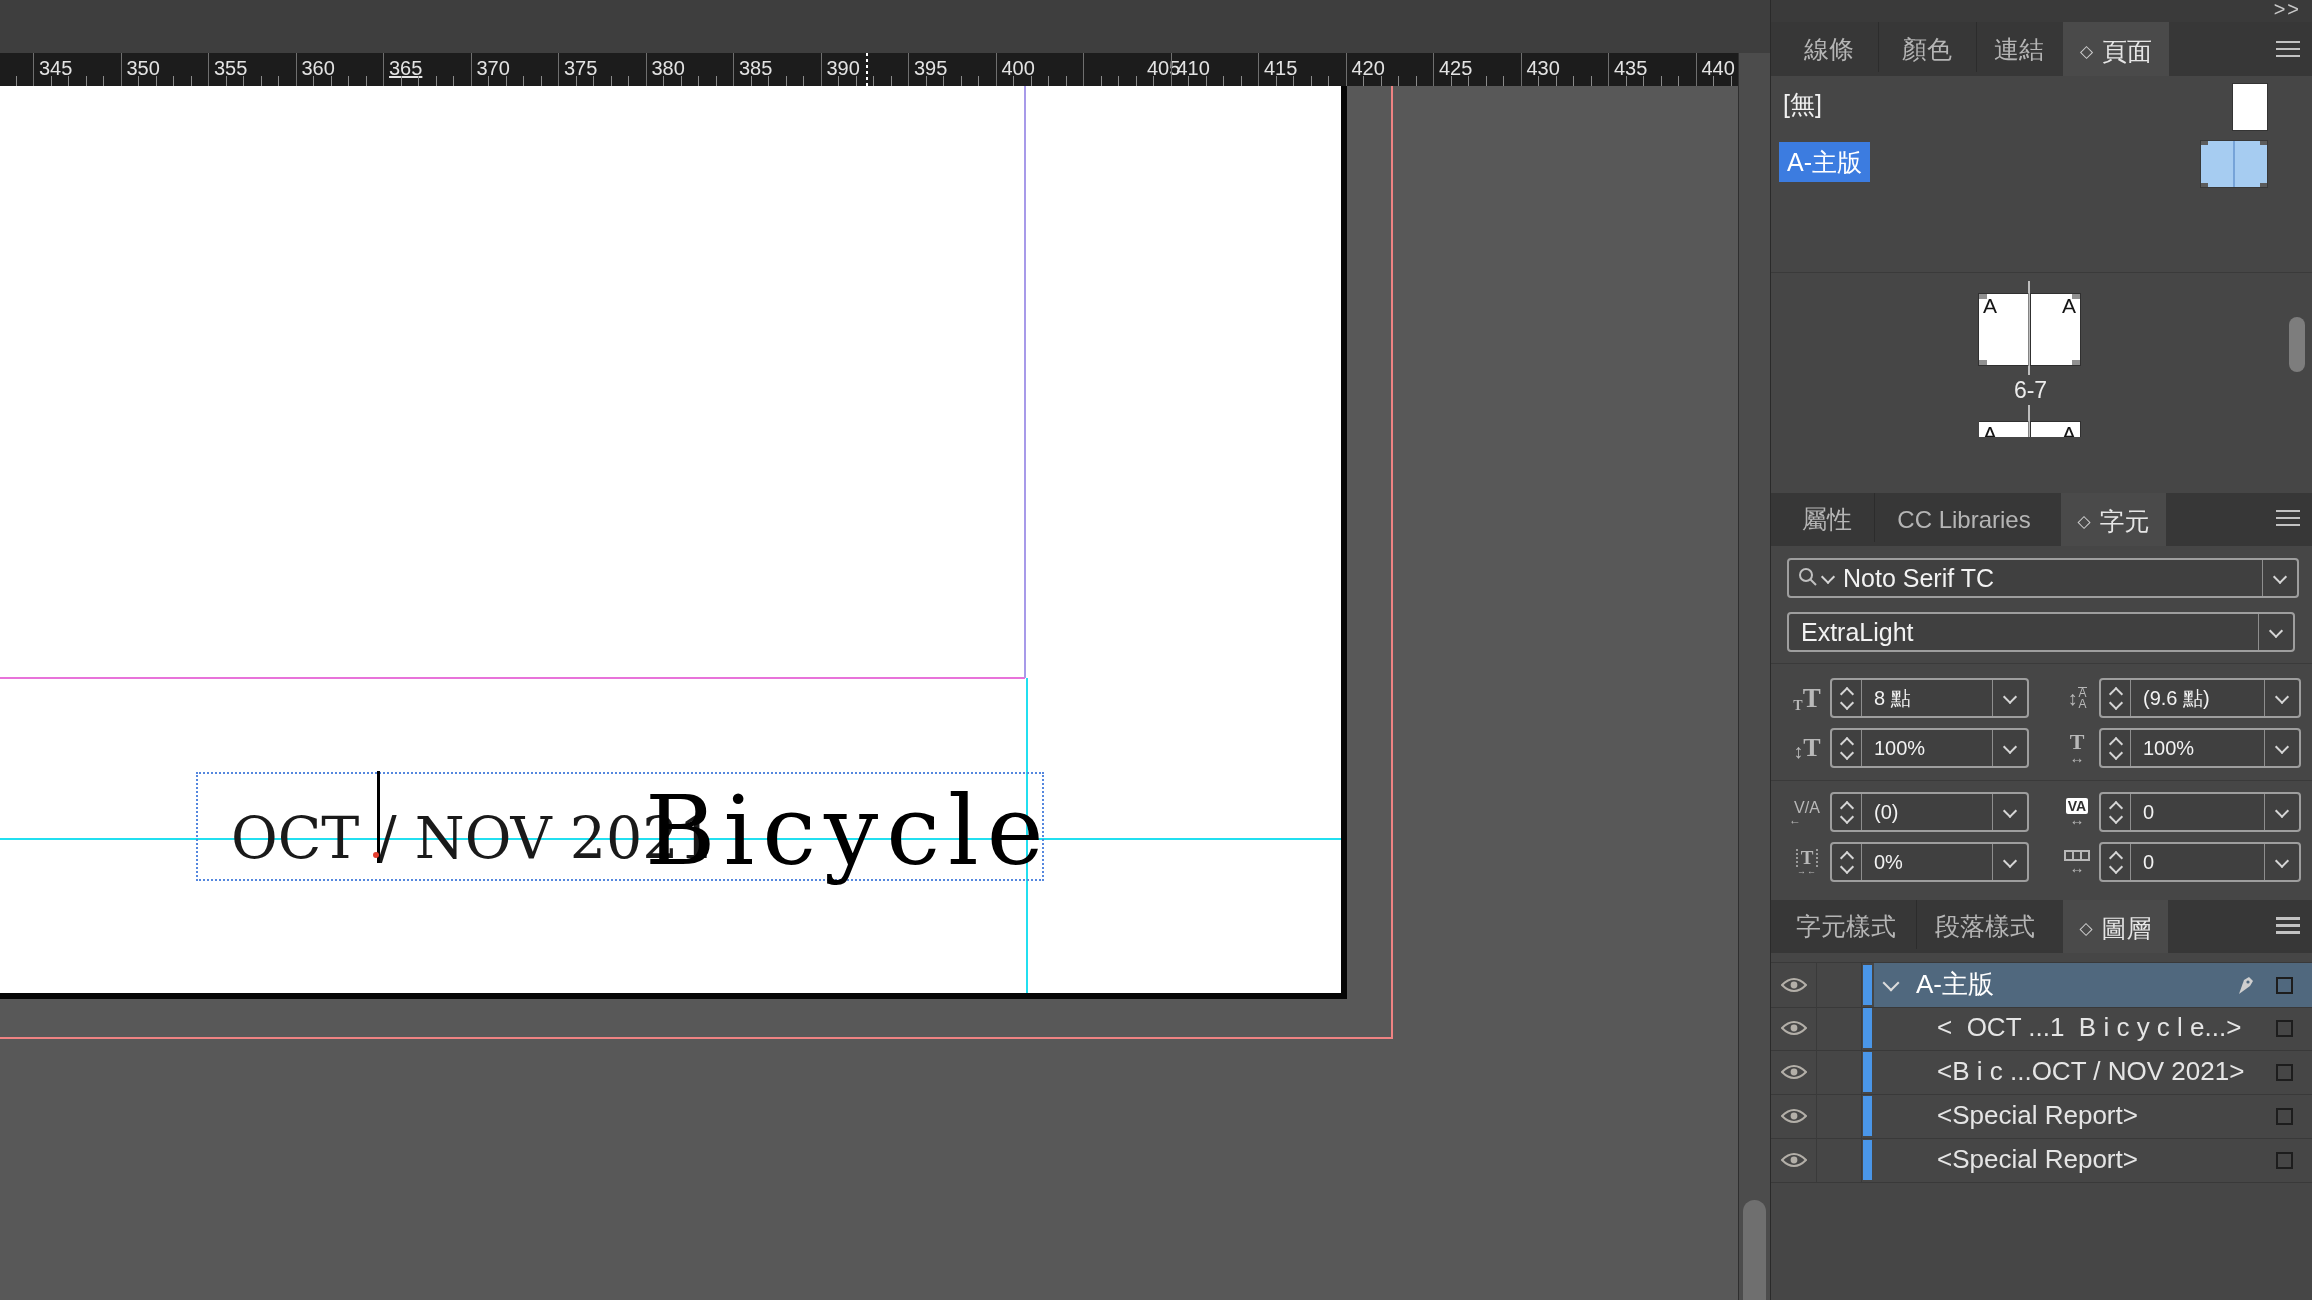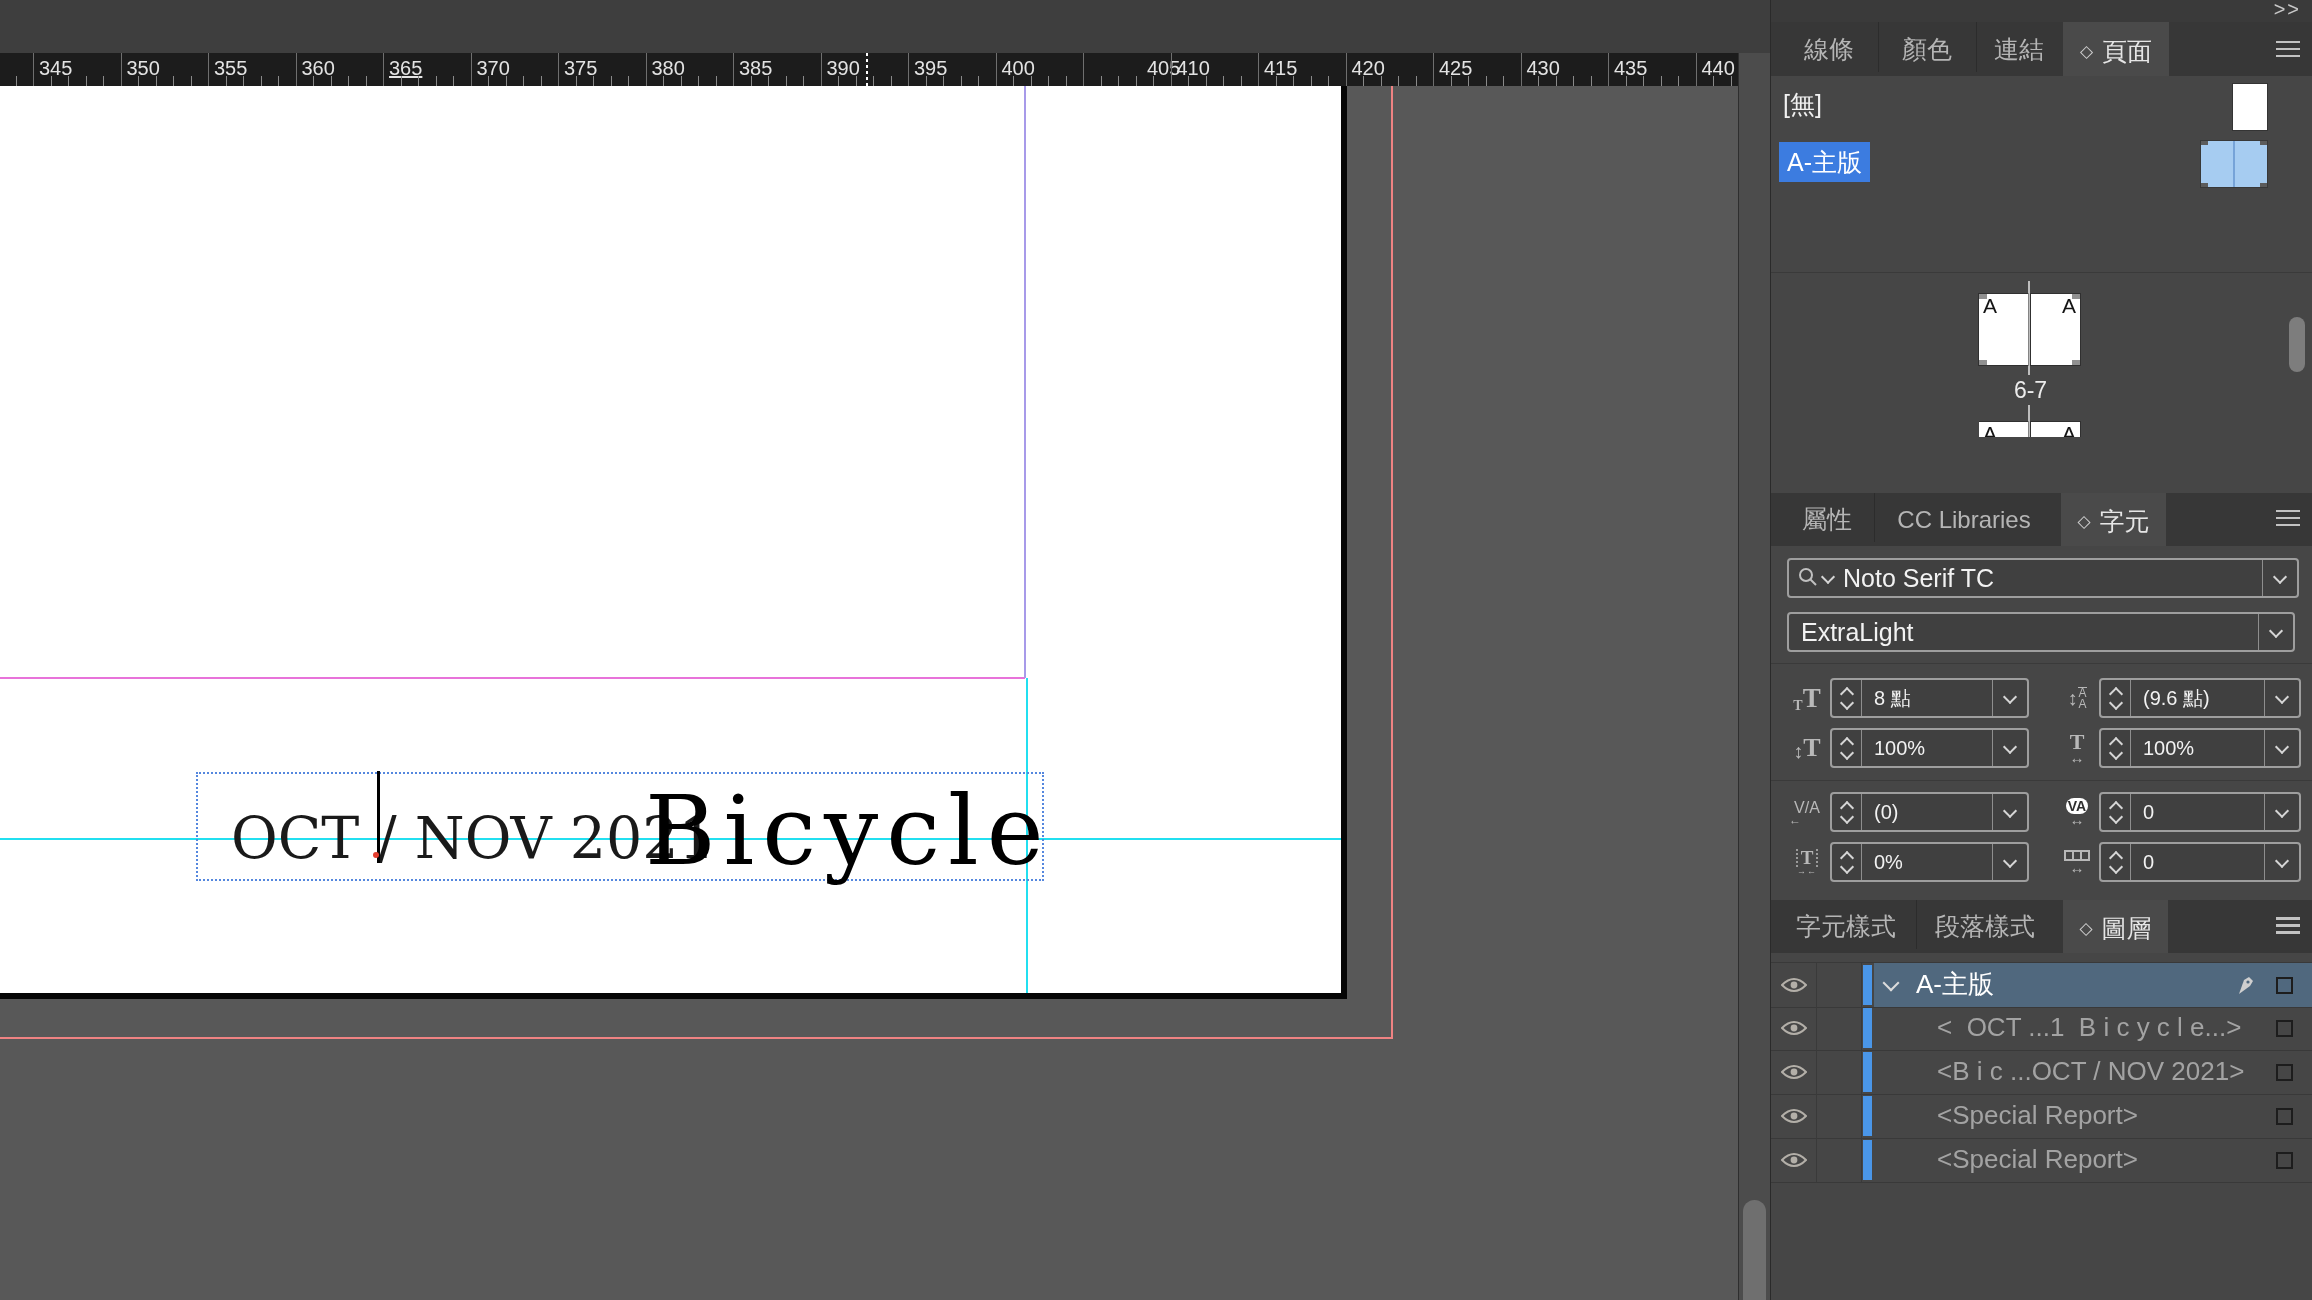--- a/index.html
+++ b/index.html
@@ -83,34 +83,34 @@
   .field .dd{width:34px;border-left:1px solid #8e8e8e;display:flex;align-items:center;justify-content:center}
   .field .stepper{width:29px;border-right:1px solid #8e8e8e;display:flex;flex-direction:column;
      align-items:center;justify-content:center;gap:4px}
   .chev{width:8px;height:8px;border-left:2px solid #d6d6d6;border-bottom:2px solid #d6d6d6}
   .chev.up{transform:rotate(135deg);margin-bottom:-2px}
   .chev.down{transform:rotate(-45deg);margin-top:-3px}
   .icon-cell{position:absolute;width:44px;height:40px;display:flex;flex-direction:column;
      align-items:center;justify-content:center;color:#b8b8b8}
   .icon-cell .row{display:flex;align-items:flex-end;justify-content:center}
   .serifT{font-family:"Liberation Serif",serif;font-weight:bold}
-  .vabox{background:#ffffff;color:#2f2f2f;font-size:14px;font-weight:bold;padding:0 2px;border-radius:8px;line-height:16px}
+  .vabox{background:#ffffff;color:#2f2f2f;font-size:14px;font-weight:bold;padding:0 2px;border-radius:2px;line-height:16px}
   .dotT{border-left:2px dotted #9a9a9a;border-right:2px dotted #9a9a9a;padding:0 3px}
   .gridbox{width:26px;height:11px;border:2px solid #b8b8b8;box-sizing:border-box;
      background:linear-gradient(90deg,transparent 0 6px,#b8b8b8 6px 8px,transparent 8px 14px,#b8b8b8 14px 16px,transparent 16px)}
 
   
   .lrow{position:absolute;left:0;width:542px;height:44px;border-bottom:1px solid #393939}
   .lrow .eyecell{position:absolute;left:0;top:0;width:45px;height:100%;border-right:1px solid #3a3a3a;
       display:flex;align-items:center;justify-content:center}
   .lrow .cell2{position:absolute;left:45px;top:0;width:45px;height:100%;border-right:1px solid #3a3a3a}
   .lrow .bluebar{position:absolute;left:92px;top:2px;bottom:2px;width:9px;background:#4a96e8}
   .lrow .content{position:absolute;left:103px;right:0;top:0;bottom:0}
   .lrow.selected .content{background:#50687e}
-  .lrow .lname{position:absolute;left:63px;top:0;line-height:43px;font-size:26px;color:#a3a3a3}
+  .lrow .lname{position:absolute;left:63px;top:0;line-height:43px;font-size:26px;color:#e5e5e5}
   .lrow .sq{position:absolute;right:20px;top:50%;margin-top:-8px;width:13px;height:13px;border:2px solid #1d1d1d}
   .lchev{position:absolute;left:11px;top:14px;width:10px;height:10px;border-left:2px solid #dcdcdc;border-bottom:2px solid #dcdcdc;transform:rotate(-45deg)}
 </style>
 </head>
 <body>
 
 <div id="root">
 
   <div class="ab" id="topbar"></div>
 

